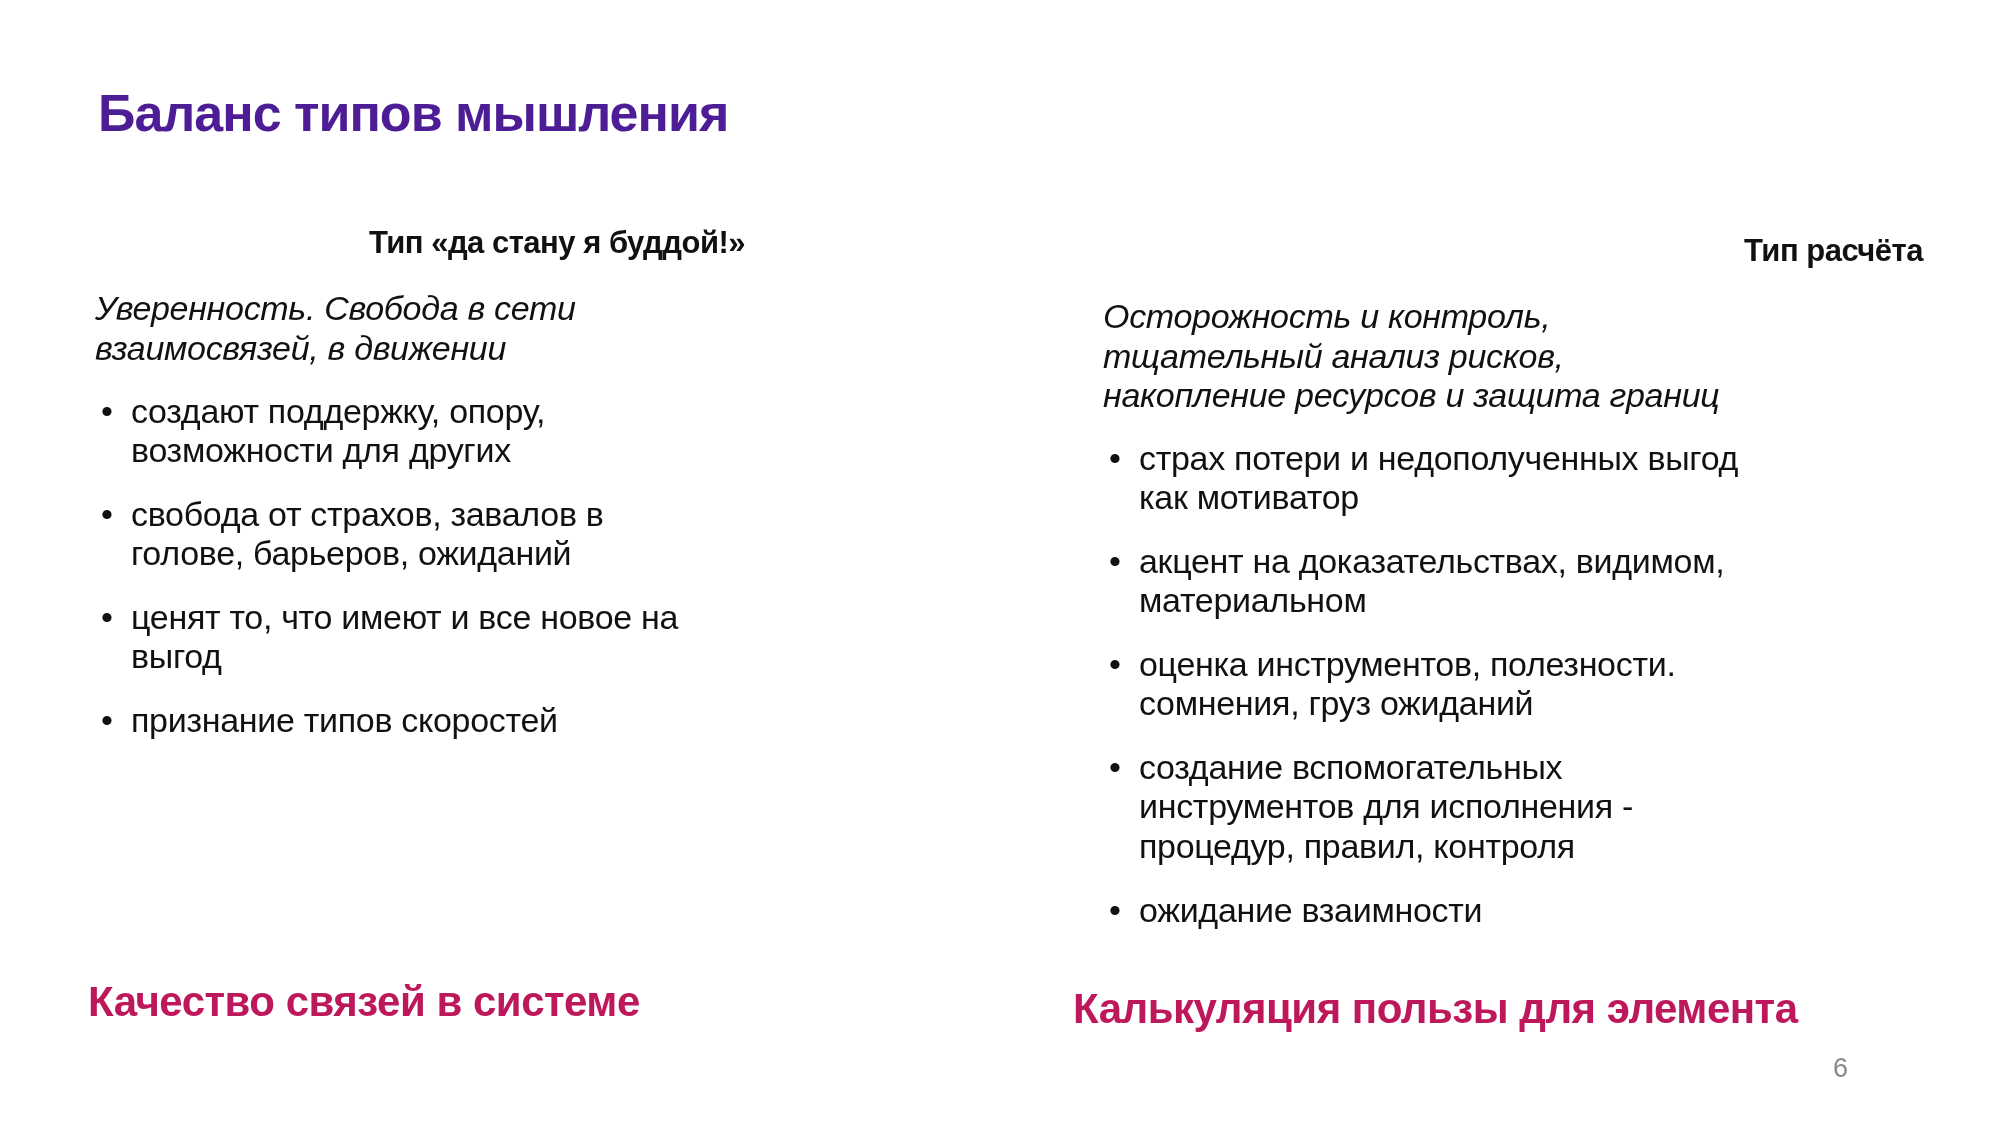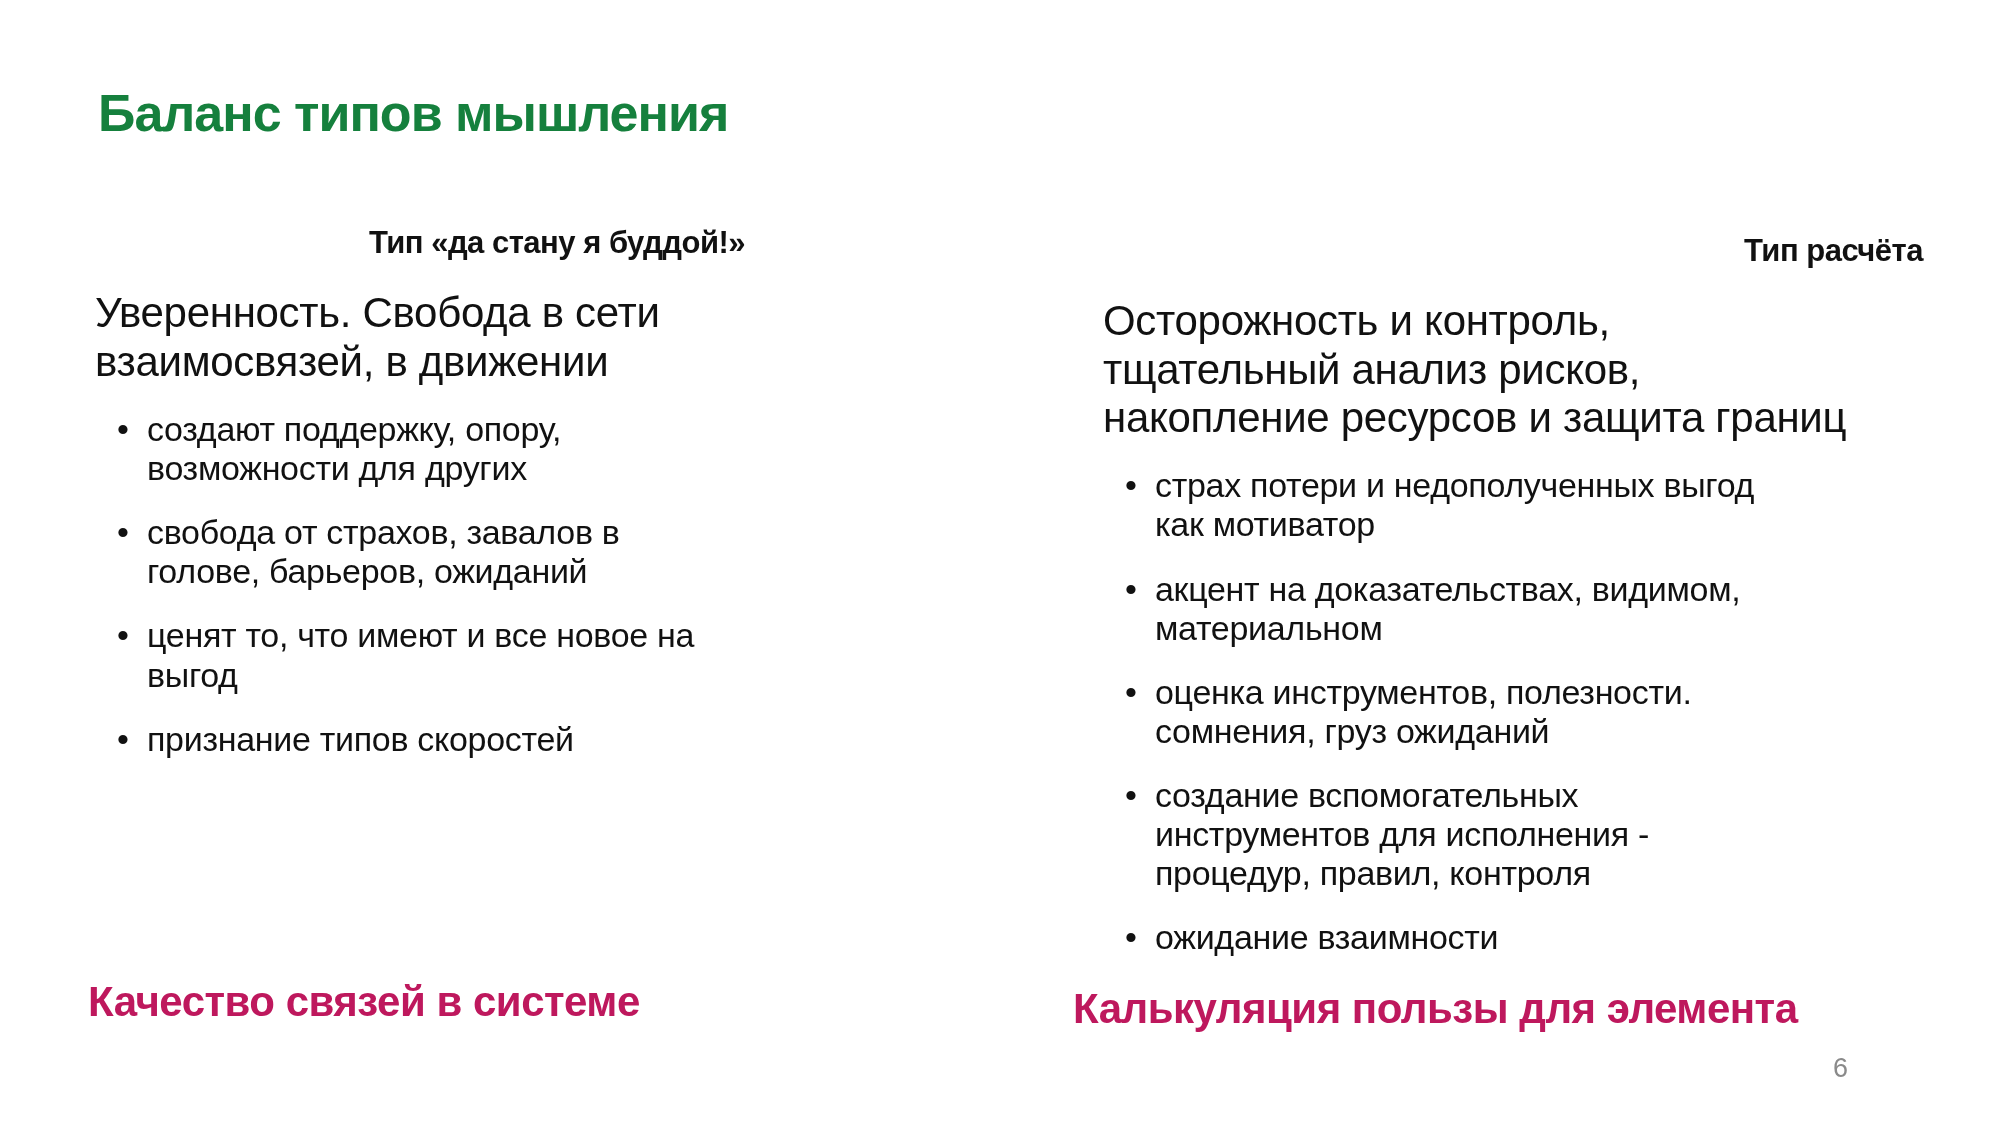--- a/index.html
+++ b/index.html
@@ -12,45 +12,46 @@
     color: #111111;
     overflow: hidden;
   }
   .slide-title {
     position: absolute;
     left: 98px;
     top: 50px;
     font-size: 52px;
     font-weight: 700;
     letter-spacing: -1px;
-    color: #15803d;
+    color: #4c1d95;
     line-height: 1.1;
     white-space: nowrap;
   }
   .col { position: absolute; }
   .col-left  { left: 95px;  top: 226px; width: 650px; }
   .col-right { left: 1103px; top: 234px; width: 820px; }
   .col-heading {
     margin: 0 0 30px 0;
     font-size: 31px;
     font-weight: 700;
     letter-spacing: -0.5px;
     line-height: 1.08;
     color: #111111;
     text-align: right;
   }
   .col-subtitle {
     margin: 0 0 24px 0;
-    font-size: 42px;
+    font-size: 34px;
+    font-style: italic;
     line-height: 1.15;
     letter-spacing: -0.3px;
     white-space: pre-line;
   }
   ul.bullets {
-    margin: 16px; padding: 0;
+    margin: 0; padding: 0;
     list-style: none;
     font-size: 34px;
     line-height: 1.15;
     letter-spacing: -0.3px;
   }
   ul.bullets li {
     position: relative;
     padding-left: 36px;
     margin-bottom: 25px;
     white-space: pre-line;

